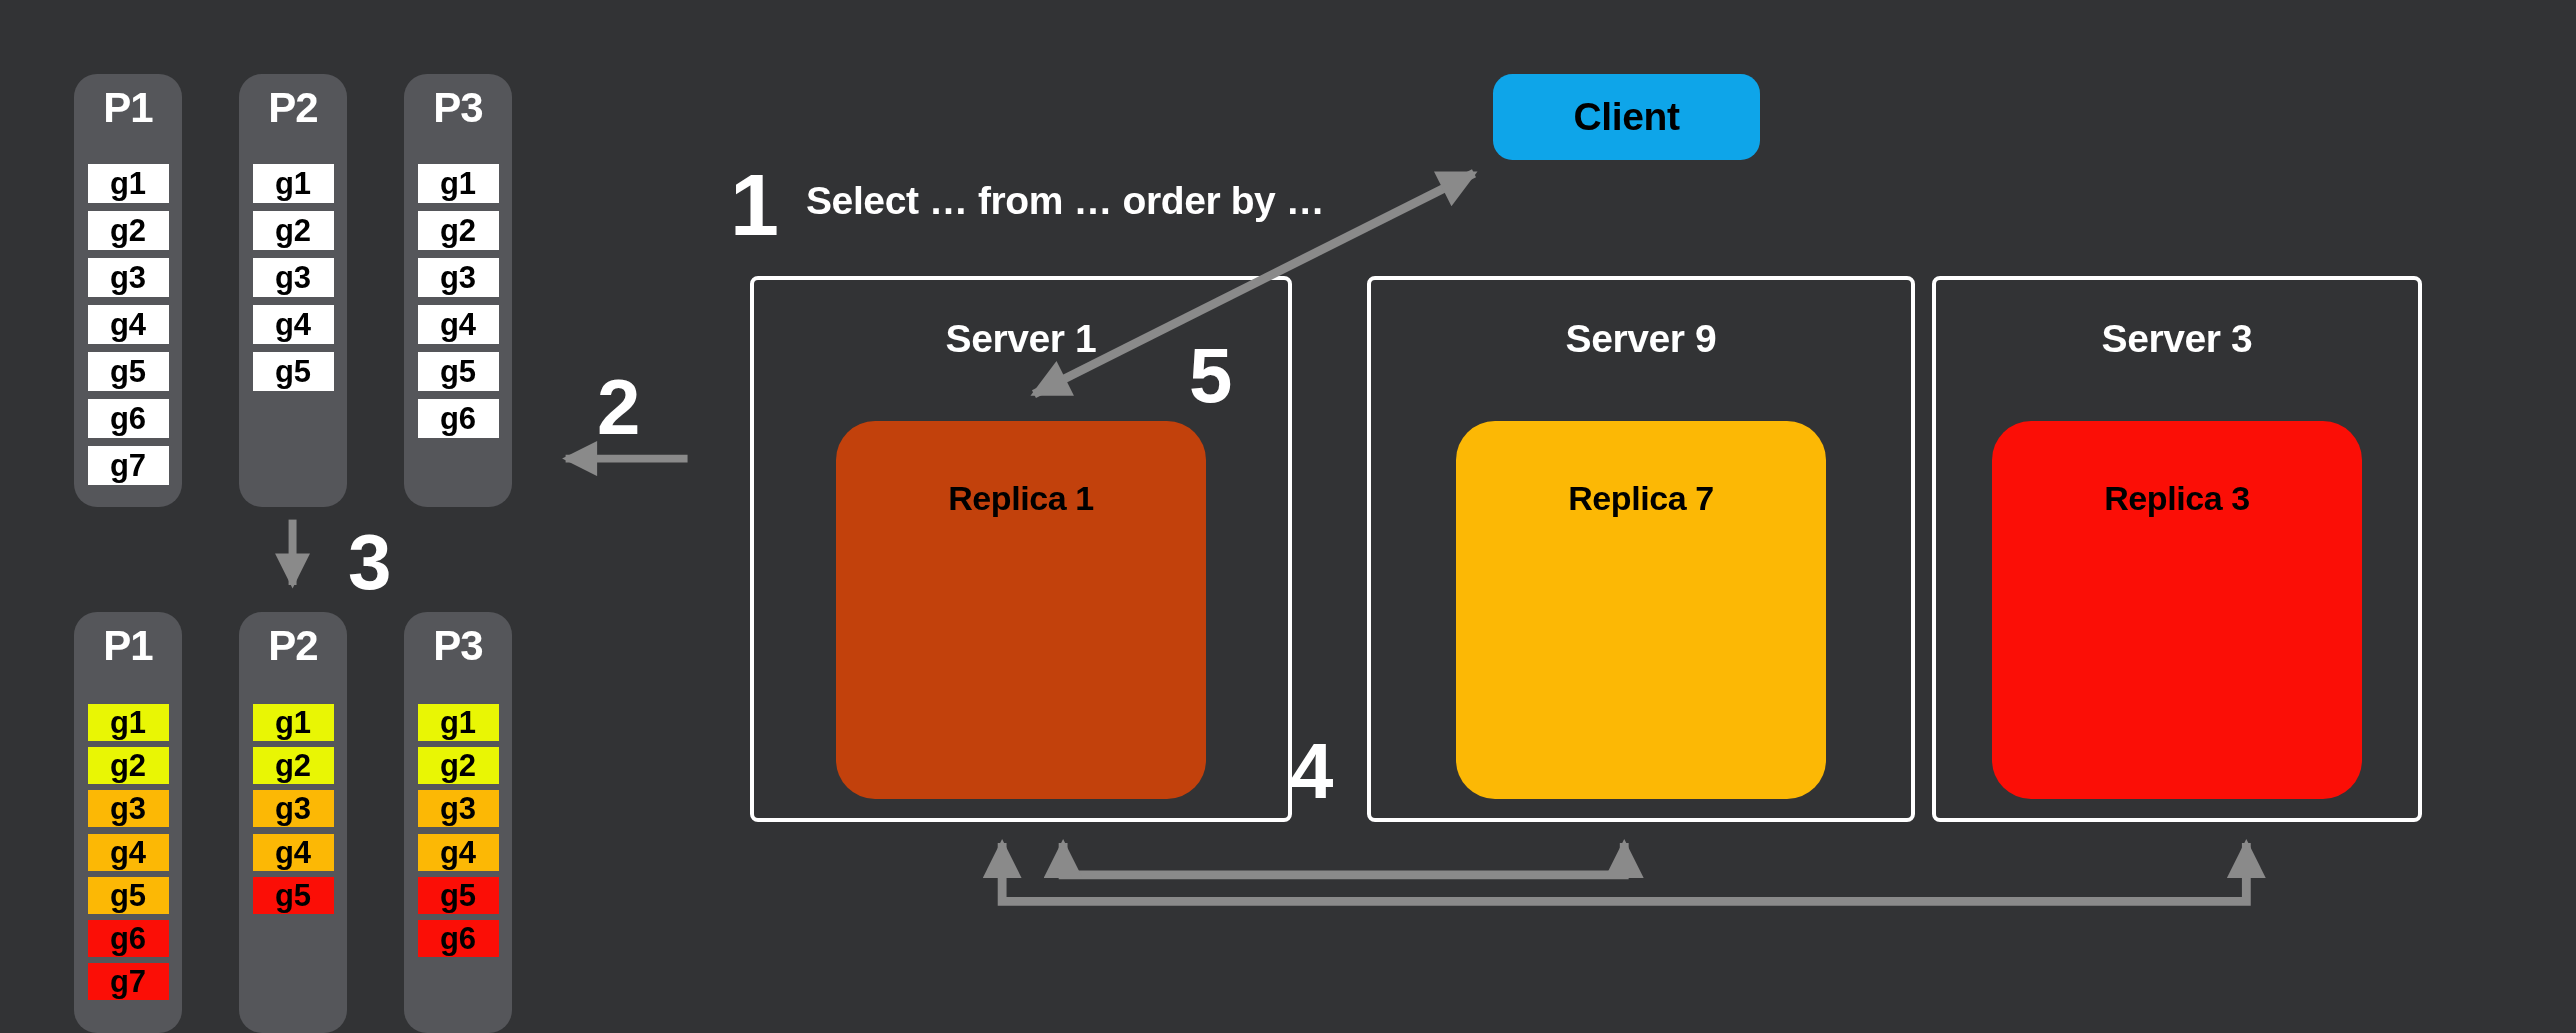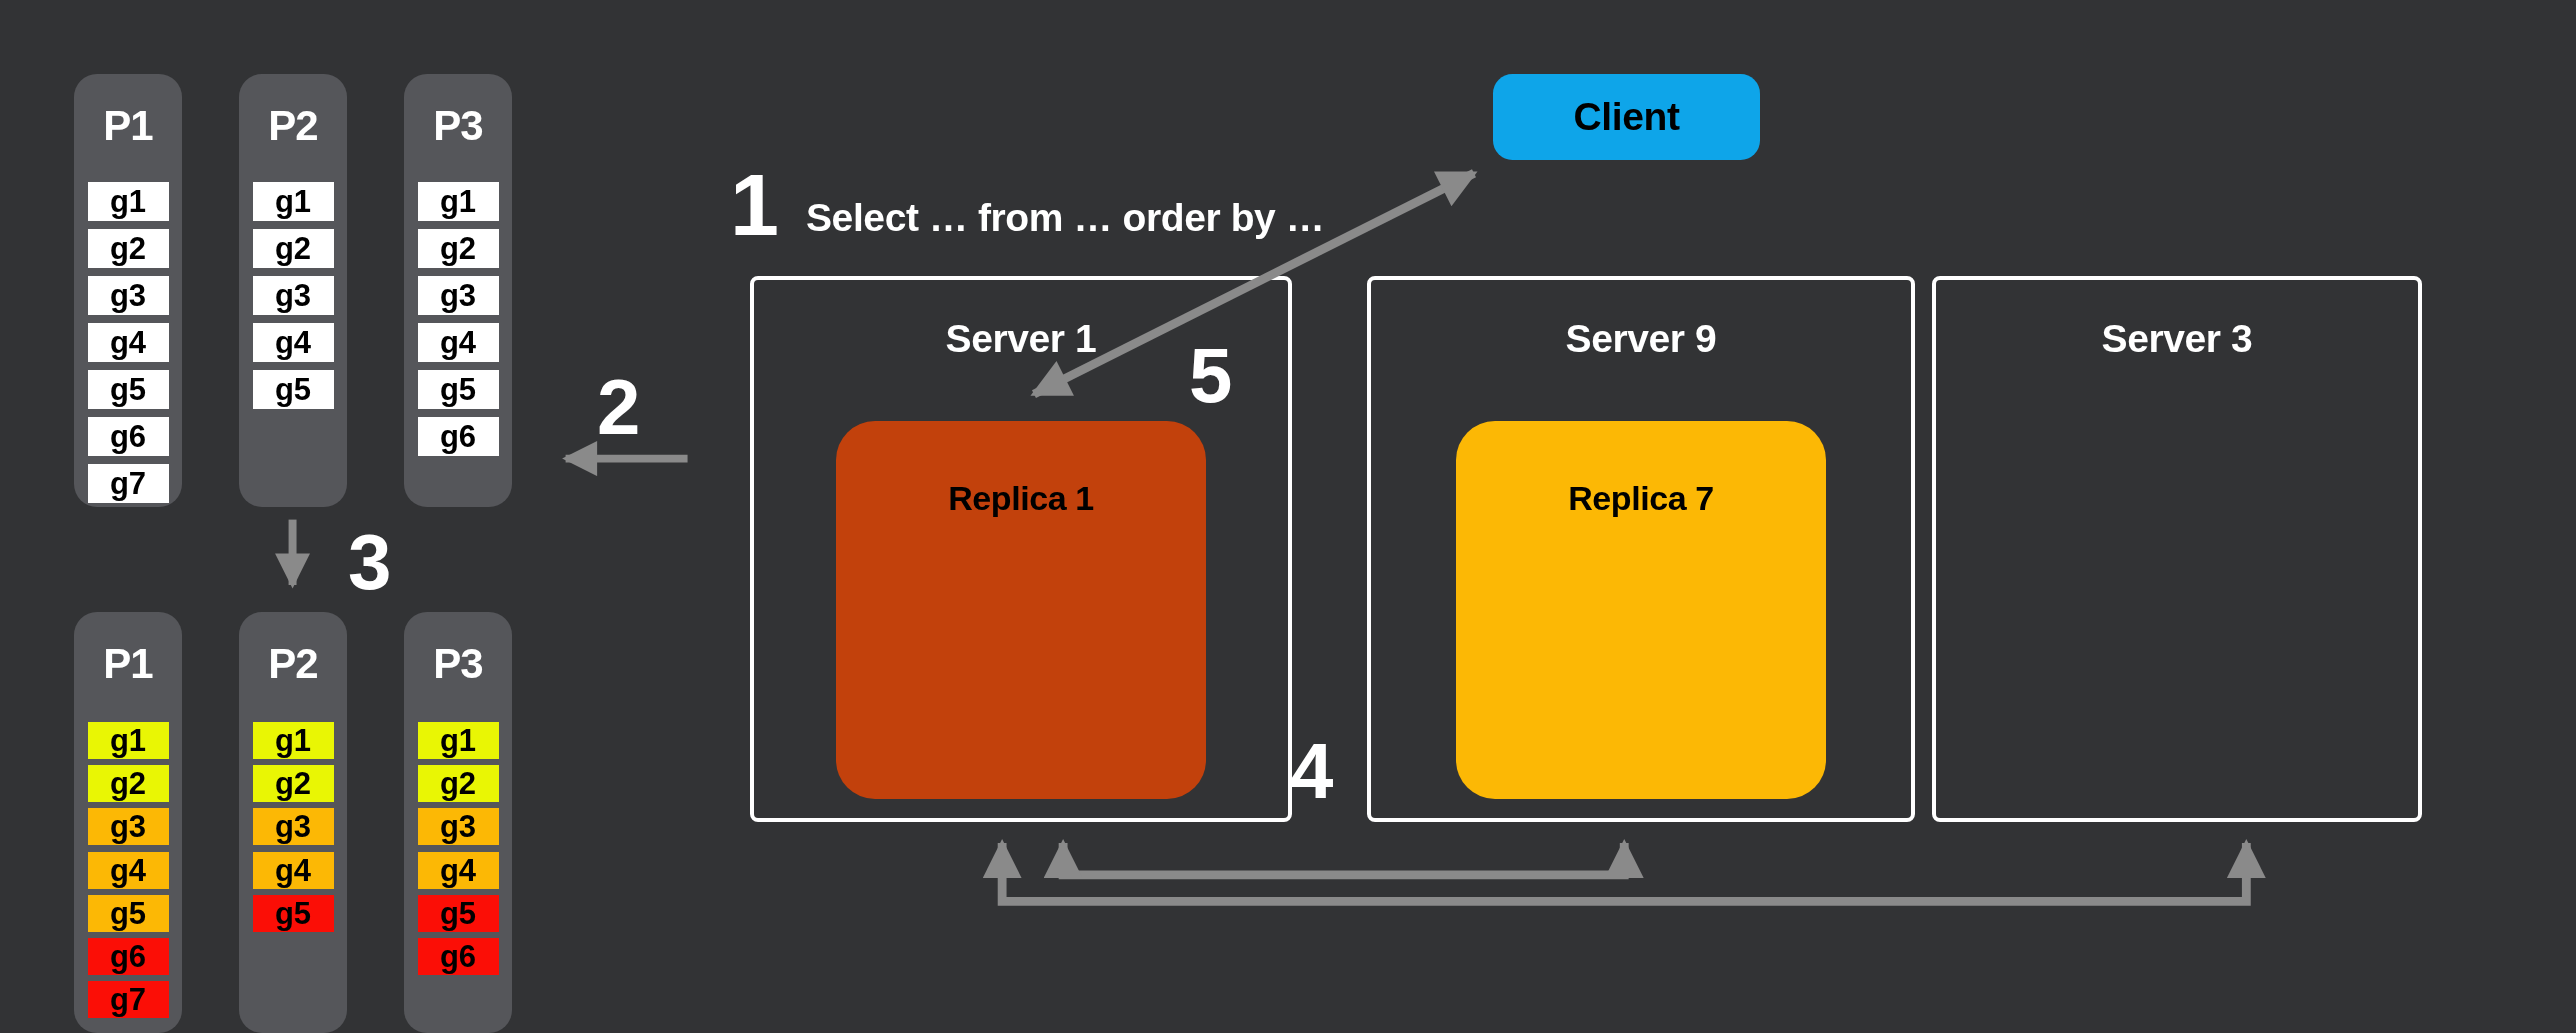--- a/index.html
+++ b/index.html
@@ -22,21 +22,21 @@
   #partitions-before{left:74px;top:74px;height:433px;}
   #partitions-after{left:74px;top:612px;height:421px;}
   .pcol{
     width:108px;height:100%;
     background:var(--panel);
     border-radius:23px;
     box-sizing:border-box;
   }
   .ptitle{
     color:#fff;font-weight:bold;font-size:42px;line-height:44px;
-    text-align:center;padding-top:30px;letter-spacing:-0.9px;
+    text-align:center;padding-top:12px;letter-spacing:-0.9px;
   }
   .pcells{display:flex;flex-direction:column;align-items:center;gap:8px;margin-top:34px;}
   #partitions-after .pcells{gap:6.2px;margin-top:36px;}
   .pcell{
     width:81px;height:39px;line-height:39px;
     text-align:center;font-weight:bold;font-size:31px;color:#000;
   }
   #partitions-after .pcell{height:37px;line-height:37px;}
 
   
@@ -76,21 +76,21 @@
   .num{
     position:absolute;color:#fff;font-weight:bold;
     line-height:1;letter-spacing:-2.7px;
   }
   #num1{left:730px;top:161px;font-size:88px;}
   #num2{left:597px;top:368px;font-size:78px;}
   #num3{left:348px;top:523px;font-size:78px;}
   #num4{left:1290px;top:732px;font-size:78px;}
   #num5{left:1189px;top:336px;font-size:78px;}
   #query-label{
-    position:absolute;left:806px;top:196px;
+    position:absolute;left:806px;top:179px;
     color:#fff;font-size:39px;font-weight:bold;letter-spacing:-0.4px;
   }
 
   
   svg.arrows{position:absolute;left:0;top:0;pointer-events:none;}
   .arrow{stroke:var(--arrow);fill:none;}
   #ah path,#ahrev path{fill:var(--arrow);}
 </style>
 </head>
 <body style="background: rgb(50, 51, 53);">
@@ -177,20 +177,23 @@
     </div>
   </div>
   <div class="server" id="server2">
     <div class="server-label">Server 9</div>
     <div class="replica" style="background: rgb(252, 184, 5);">
       <div class="replica-label">Replica 7</div>
     </div>
   </div>
   <div class="server" id="server3">
     <div class="server-label">Server 3</div>
+    <div class="replica" style="background: rgb(251, 14, 6);">
+      <div class="replica-label">Replica 3</div>
+    </div>
   </div>
 
   <div class="num" id="num1">1</div>
   <div id="query-label">Select … from … order by …</div>
   <div class="num" id="num2">2</div>
   <div class="num" id="num3">3</div>
   <div class="num" id="num4">4</div>
   <div class="num" id="num5">5</div>
 
   <svg class="arrows" width="2576" height="1033" viewBox="0 0 2915 1169">

